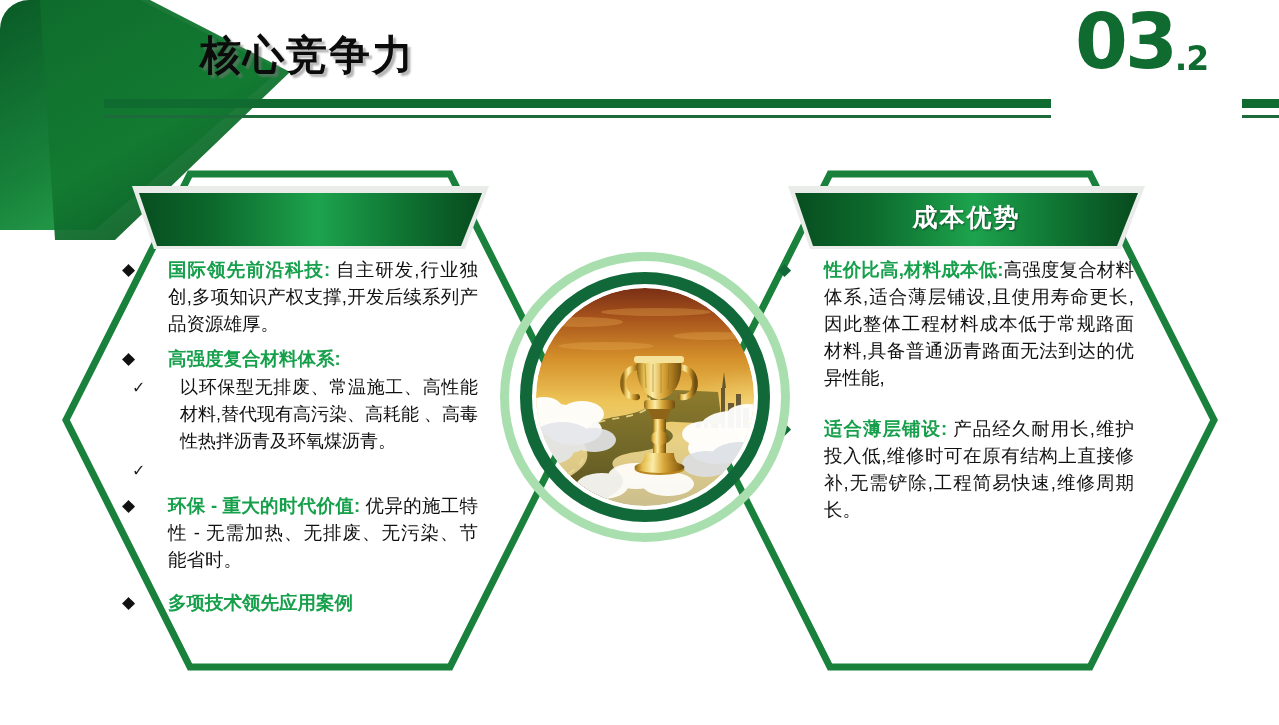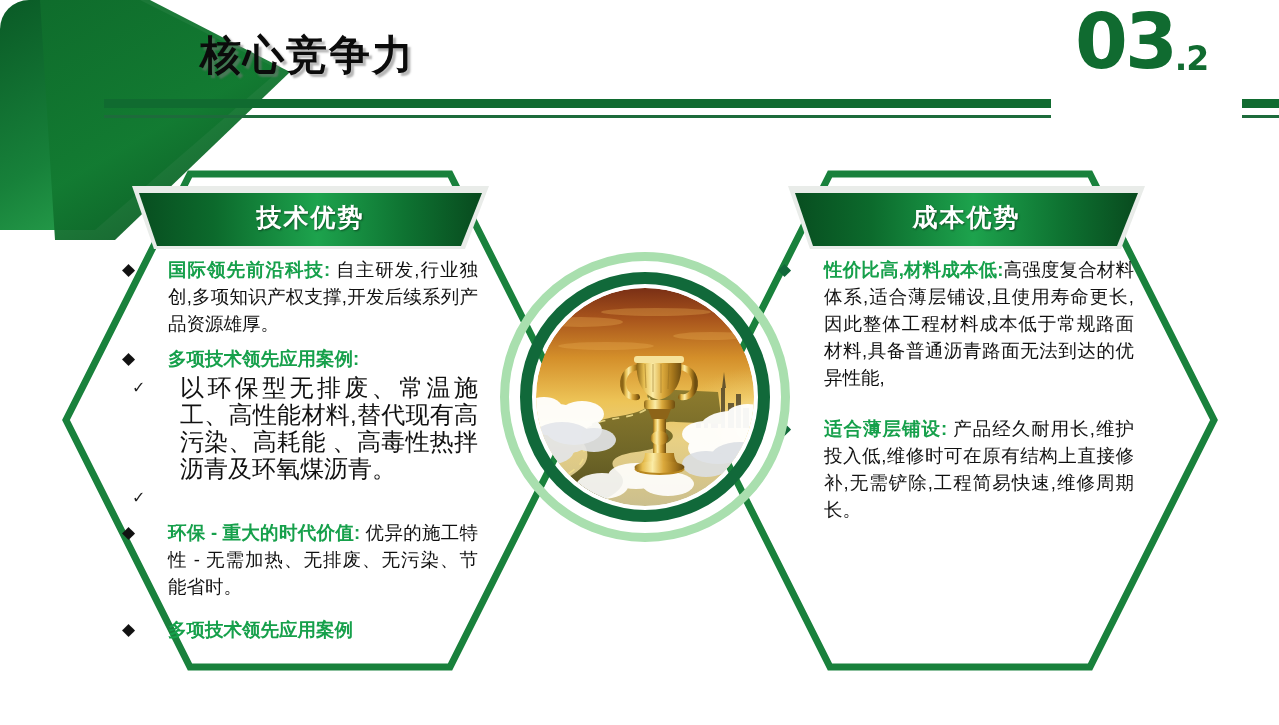--- a/index.html
+++ b/index.html
@@ -159,21 +159,21 @@
     padding-left: 10px;
   }
   .bullet-text {
     flex: 1 1 auto;
     font-size: 18.5px;
     line-height: 27px;
     color: #111111;
     text-align: justify;
     margin-left: 22px;
   }
-  .bullet-row.sub .bullet-text { font-size: 24px; }
+  .bullet-row.sub .bullet-text { font-size: 18px; }
   .hd {
     color: #16a04b;
     font-weight: bold;
   }
   .gap-sm { height: 6px; }
   .gap-md { height: 14px; }
   .gap-lg { height: 22px; }
 
   
   .medallion {
@@ -251,36 +251,33 @@
           <stop offset="0%" stop-color="#084e20"></stop>
           <stop offset="22%" stop-color="#0c6a2c"></stop>
           <stop offset="52%" stop-color="#1da34d"></stop>
           <stop offset="78%" stop-color="#0e7231"></stop>
           <stop offset="100%" stop-color="#084a1e"></stop>
         </linearGradient>
       </defs>
       <polygon points="0,0 357,0 333,63 22,63" fill="#e9ece9"></polygon>
       <polygon points="7,7 350,7 329,60 25,60" fill="url(#bnL)"></polygon>
     </svg>
-    <div class="hex-banner" style="background:none;">
-      <div class="hex-banner-label">技术优势</div>
-    </div>
 
     <div class="hex-body">
 
       <div class="bullet-row">
         <span class="bullet-marker">◆</span>
         <span class="bullet-text"><span class="hd">国际领先前沿科技:</span><span> 自主研发,行业独创,多项知识产权支撑,开发后续系列产品资源雄厚。</span></span>
       </div>
 
       <div class="gap-sm"></div>
 
       <div class="bullet-row">
         <span class="bullet-marker">◆</span>
-        <span class="bullet-text"><span class="hd">多项技术领先应用案例:</span></span>
+        <span class="bullet-text"><span class="hd">高强度复合材料体系:</span></span>
       </div>
 
       <div class="bullet-row sub">
         <span class="bullet-marker check">✓</span>
         <span class="bullet-text">以环保型无排废、常温施工、高性能材料,替代现有高污染、高耗能 、高毒性热拌沥青及环氧煤沥青。</span>
       </div>
 
       <div class="bullet-row sub">
         <span class="bullet-marker check">✓</span>
       </div>

